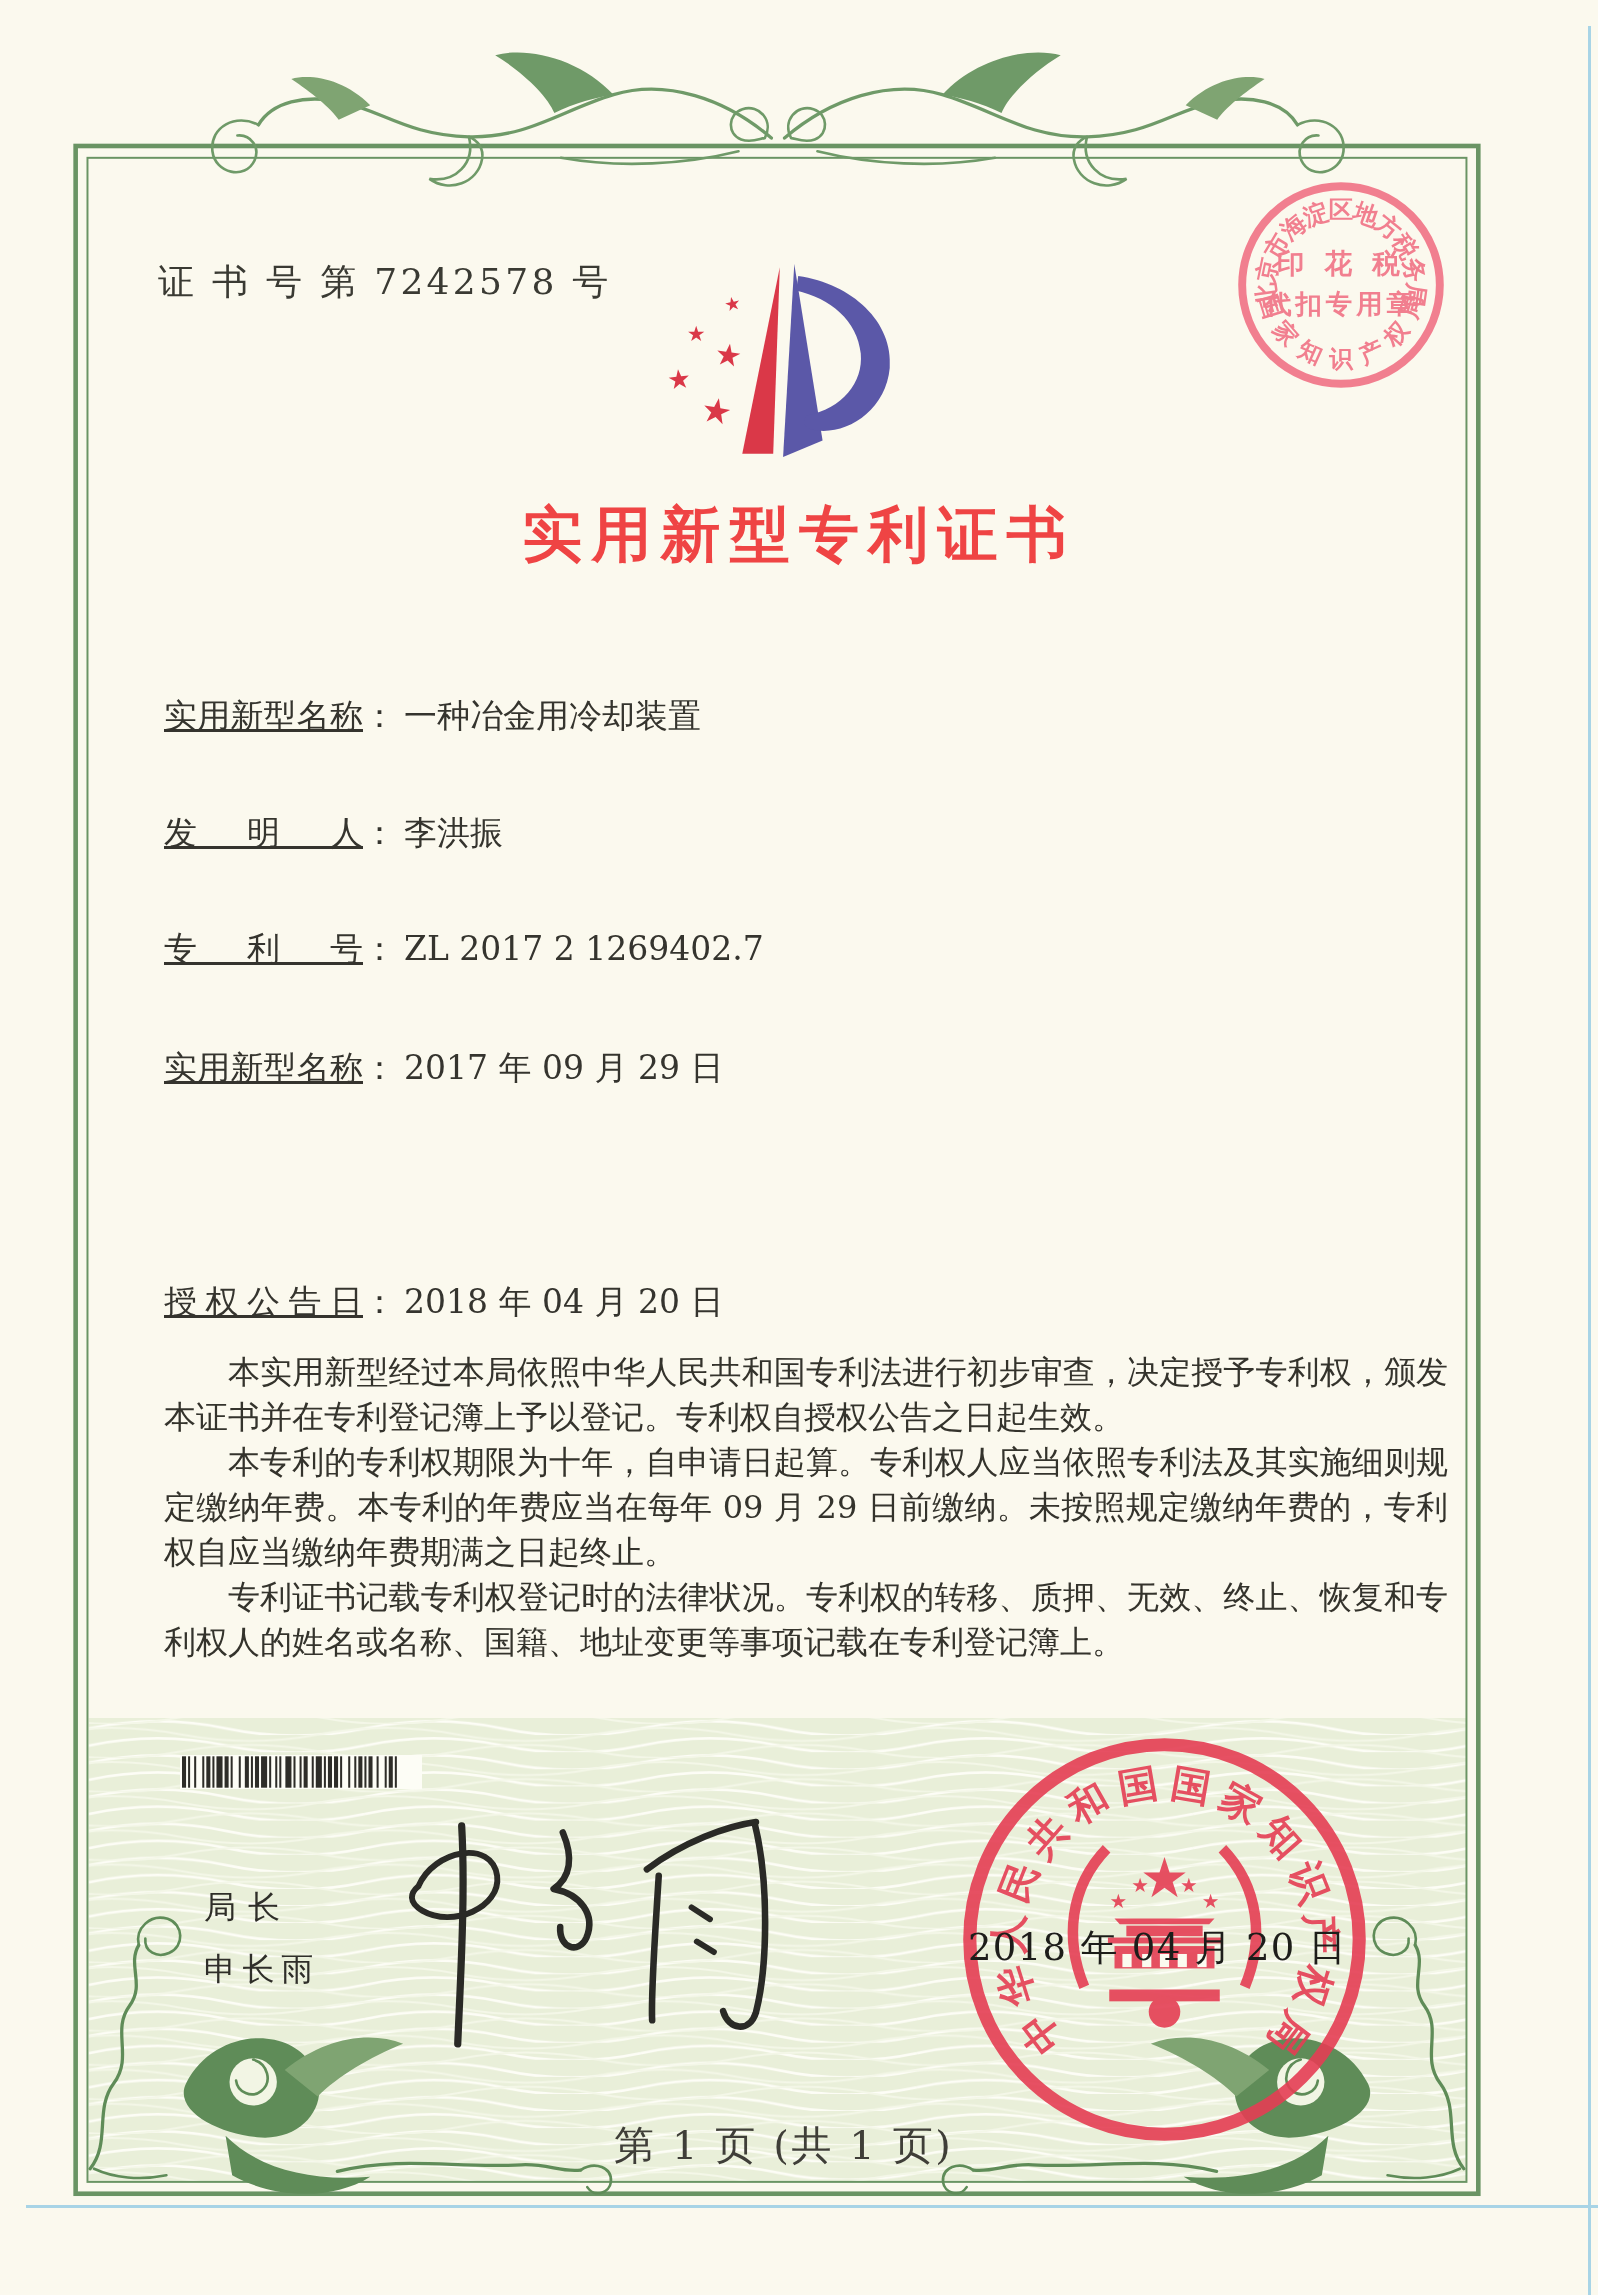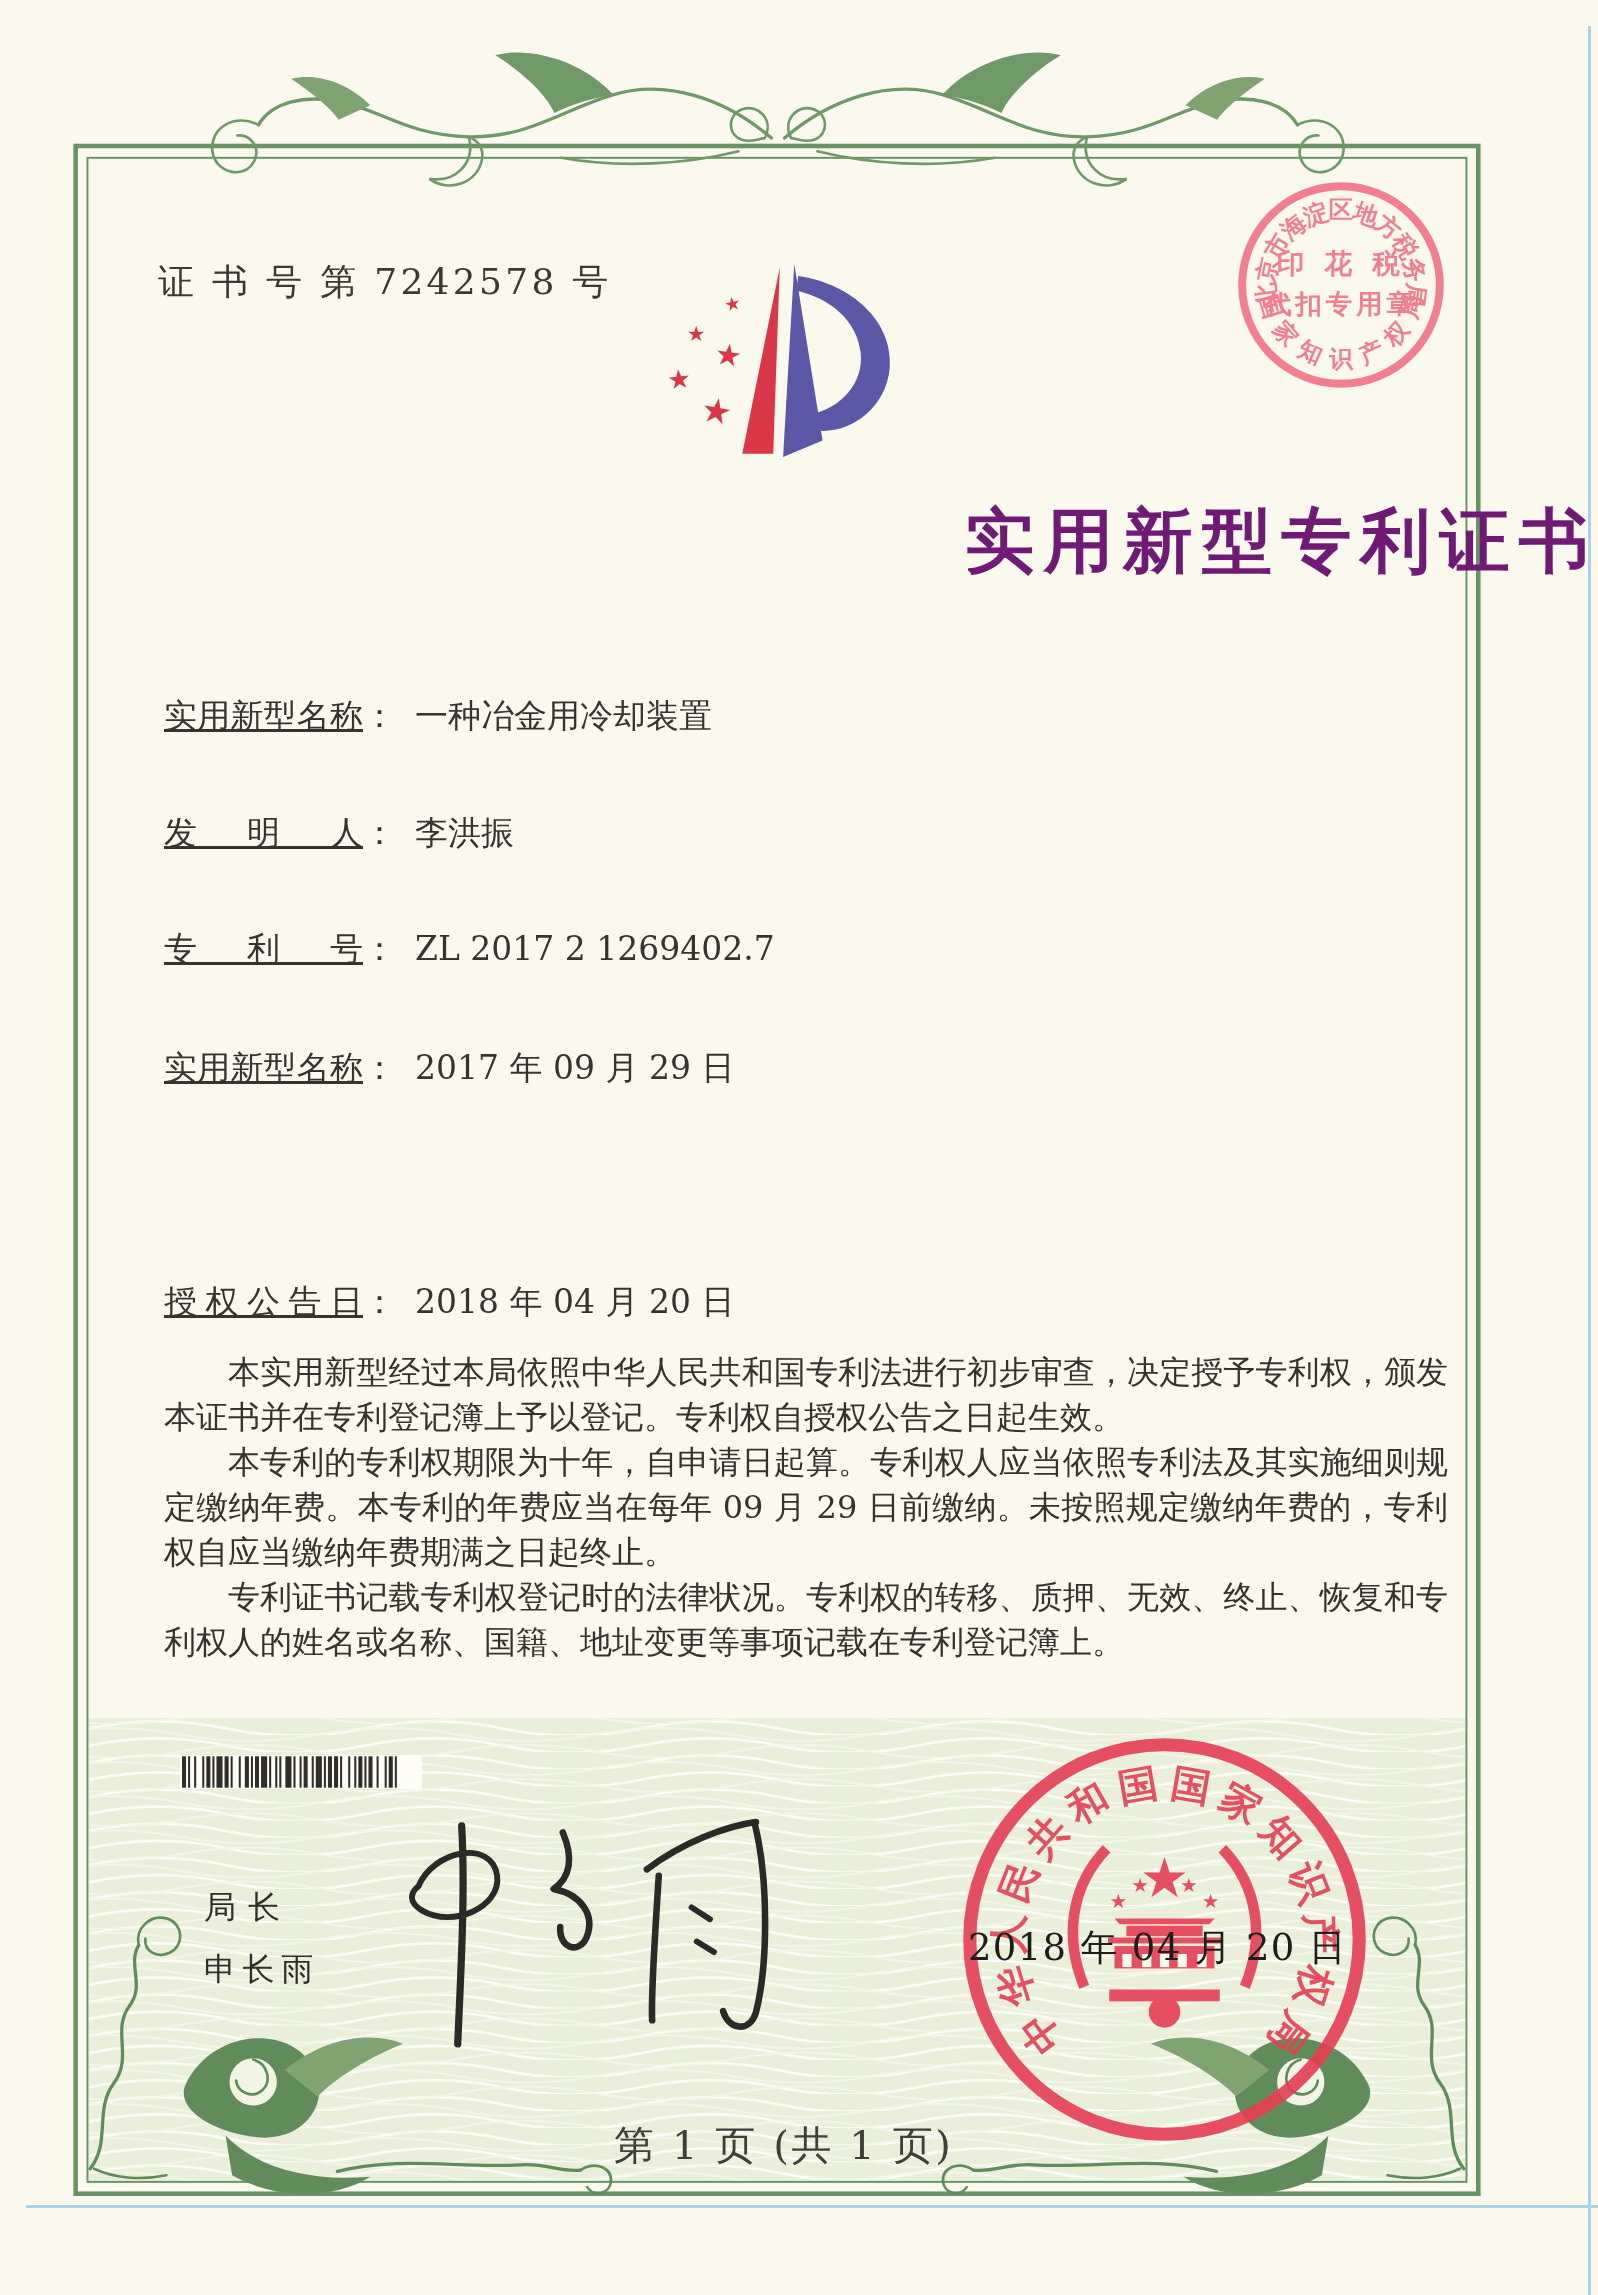--- a/index.html
+++ b/index.html
@@ -1,24 +1,24 @@
 <!DOCTYPE html>
 <html style="font-size:10.5px"><head>
 <meta charset="utf-8">
 <style>
   html,body{margin:0;padding:0;background:#ddd;}
   .page{position:relative;width:1598px;height:2295px;background:#fbf9ee;overflow:hidden;
         font-family:"DejaVu Serif","Liberation Serif",serif;color:#2e2d28;}
   .abs{position:absolute;}
   .cert-no{left:158px;top:258px;font-size:36px;letter-spacing:3.3px;color:#3a3a33;white-space:nowrap;}
-  .title{left:0;top:495px;width:100%;text-align:right;font-size:70px;font-weight:bold;
-         letter-spacing:9.2px;color:#701a75;white-space:nowrap;}
+  .title{left:0;top:495px;width:100%;text-align:center;font-size:60px;font-weight:bold;
+         letter-spacing:9.2px;color:#ef4444;white-space:nowrap;}
   .field{left:164px;font-size:33px;white-space:nowrap;color:#35342e;}
   .field .lbl{display:inline-block;width:199px;text-align:justify;text-align-last:justify;text-decoration:underline;}
-  .field .val{margin-left:19px;}
+  .field .val{margin-left:8px;}
   .body-text{left:164px;top:1350px;width:1284px;font-size:32px;line-height:45px;
              text-align:justify;color:#34332c;}
   .body-text p{margin:0;text-indent:2em;}
   .barcode-box{left:180px;top:1755px;width:242px;height:34px;background:#fdfdf6;}
   .officer-role{left:204px;top:1886px;font-size:32px;letter-spacing:12px;color:#2f2e29;}
   .officer-name{left:204px;top:1948px;font-size:32px;letter-spacing:6.6px;color:#2f2e29;}
   .seal-date{left:968px;top:1923px;font-size:37px;letter-spacing:1.3px;color:#1d1d1a;white-space:nowrap;}
   .footer{left:614px;top:2118px;font-size:40px;letter-spacing:2.6px;color:#3f3e38;white-space:nowrap;}
   .waves{left:88px;top:1718px;}
   .frame{left:0;top:0;}

